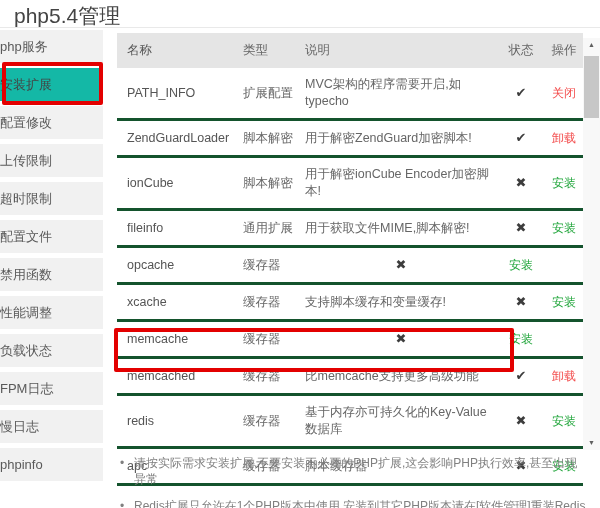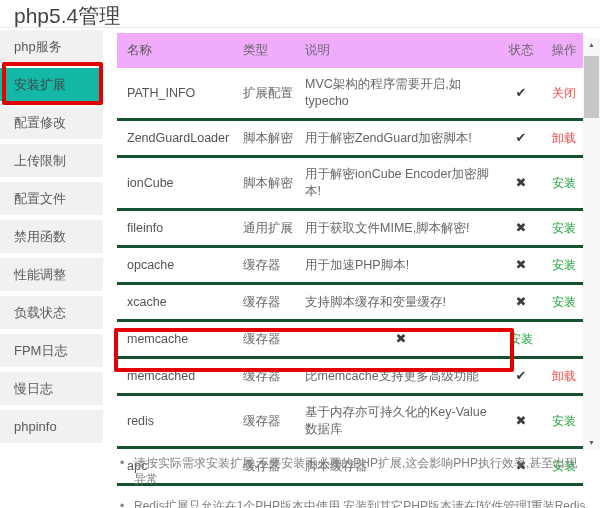--- a/index.html
+++ b/index.html
@@ -6,27 +6,27 @@
   html,body { width:600px; height:508px; background:#fff;
     font-family:"Liberation Sans","DejaVu Sans",sans-serif; }
   .window { position:relative; width:600px; height:508px; background:#fff; overflow:hidden; }
 
   .title { position:absolute; left:14px; top:2px; font-size:21px; color:#444; }
   .top-divider { position:absolute; left:0; top:27px; width:600px; height:1px; background:#e9e9e9; }
 
   
   .sidebar { position:absolute; left:0; top:30px; width:103px; }
   .tab { height:33px; margin-bottom:5px; background:#f1f1f1; color:#5a5a5a;
-    font-size:13px; line-height:33px; padding-left:14px; cursor:pointer; }
+    font-size:13px; line-height:33px; cursor:pointer; }
   .tab.tab-active { background:#14b8a6; color:#444; }
 
   
   .panel { position:absolute; left:117px; top:33px; width:466px; }
   .trow { display:grid; grid-template-columns:126px 62px 192px 48px 38px; align-items:center; }
-  .thead { background:#f0abfc; height:35px; color:#9a9a9a; font-size:12px; }
+  .thead { background:#e5e5e5; height:35px; color:#9a9a9a; font-size:12px; }
   .tbody .trow { border-bottom:3px solid #14532d; background:#fff; }
   .cell { padding:8px 6px 8px 0; font-size:12.5px; line-height:17px; color:#666; }
   .c-name { padding-left:10px; color:#555; }
   .thead .cell { padding-top:0; padding-bottom:0; }
   .c-status, .c-action { text-align:center; padding-right:0; }
   .status-glyph { font-size:13px; color:#3d3d3d; }
   .act { text-decoration:none; font-size:12px; cursor:pointer; }
   .act-red { color:#f34b4b; }
   .act-green { color:#20a53a; }
 
@@ -53,20 +53,21 @@
 <div class="window">
 
   <div class="title">php5.4管理</div>
   <div class="top-divider"></div>
 
   <div class="sidebar">
     <div class="tab tab-idle">php服务</div>
     <div class="tab tab-active">安装扩展</div>
     <div class="tab tab-idle">配置修改</div>
     <div class="tab tab-idle">上传限制</div>
+    <div class="tab tab-idle">超时限制</div>
     <div class="tab tab-idle">配置文件</div>
     <div class="tab tab-idle">禁用函数</div>
     <div class="tab tab-idle">性能调整</div>
     <div class="tab tab-idle">负载状态</div>
     <div class="tab tab-idle">FPM日志</div>
     <div class="tab tab-idle">慢日志</div>
     <div class="tab tab-idle">phpinfo</div>
   </div>
 
   <div class="panel">
@@ -103,21 +104,20 @@
       <div class="trow">
         <div class="cell c-name">fileinfo</div>
         <div class="cell">通用扩展</div>
         <div class="cell">用于获取文件MIME,脚本解密!</div>
         <div class="cell c-status"><span class="status-glyph">✖</span></div>
         <div class="cell c-action"><a class="act act-green">安装</a></div>
       </div>
       <div class="trow">
         <div class="cell c-name">opcache</div>
         <div class="cell">缓存器</div>
-        <div class="cell">用于加速PHP脚本!</div>
         <div class="cell c-status"><span class="status-glyph">✖</span></div>
         <div class="cell c-action"><a class="act act-green">安装</a></div>
       </div>
       <div class="trow">
         <div class="cell c-name">xcache</div>
         <div class="cell">缓存器</div>
         <div class="cell">支持脚本缓存和变量缓存!</div>
         <div class="cell c-status"><span class="status-glyph">✖</span></div>
         <div class="cell c-action"><a class="act act-green">安装</a></div>
       </div>

